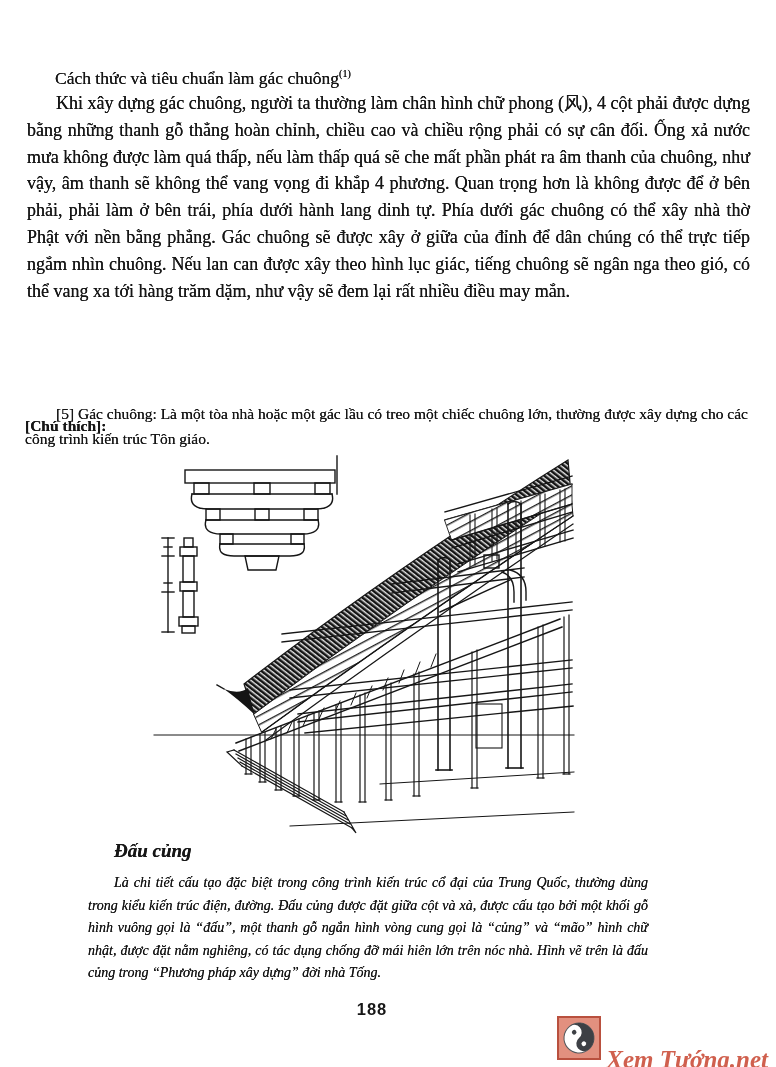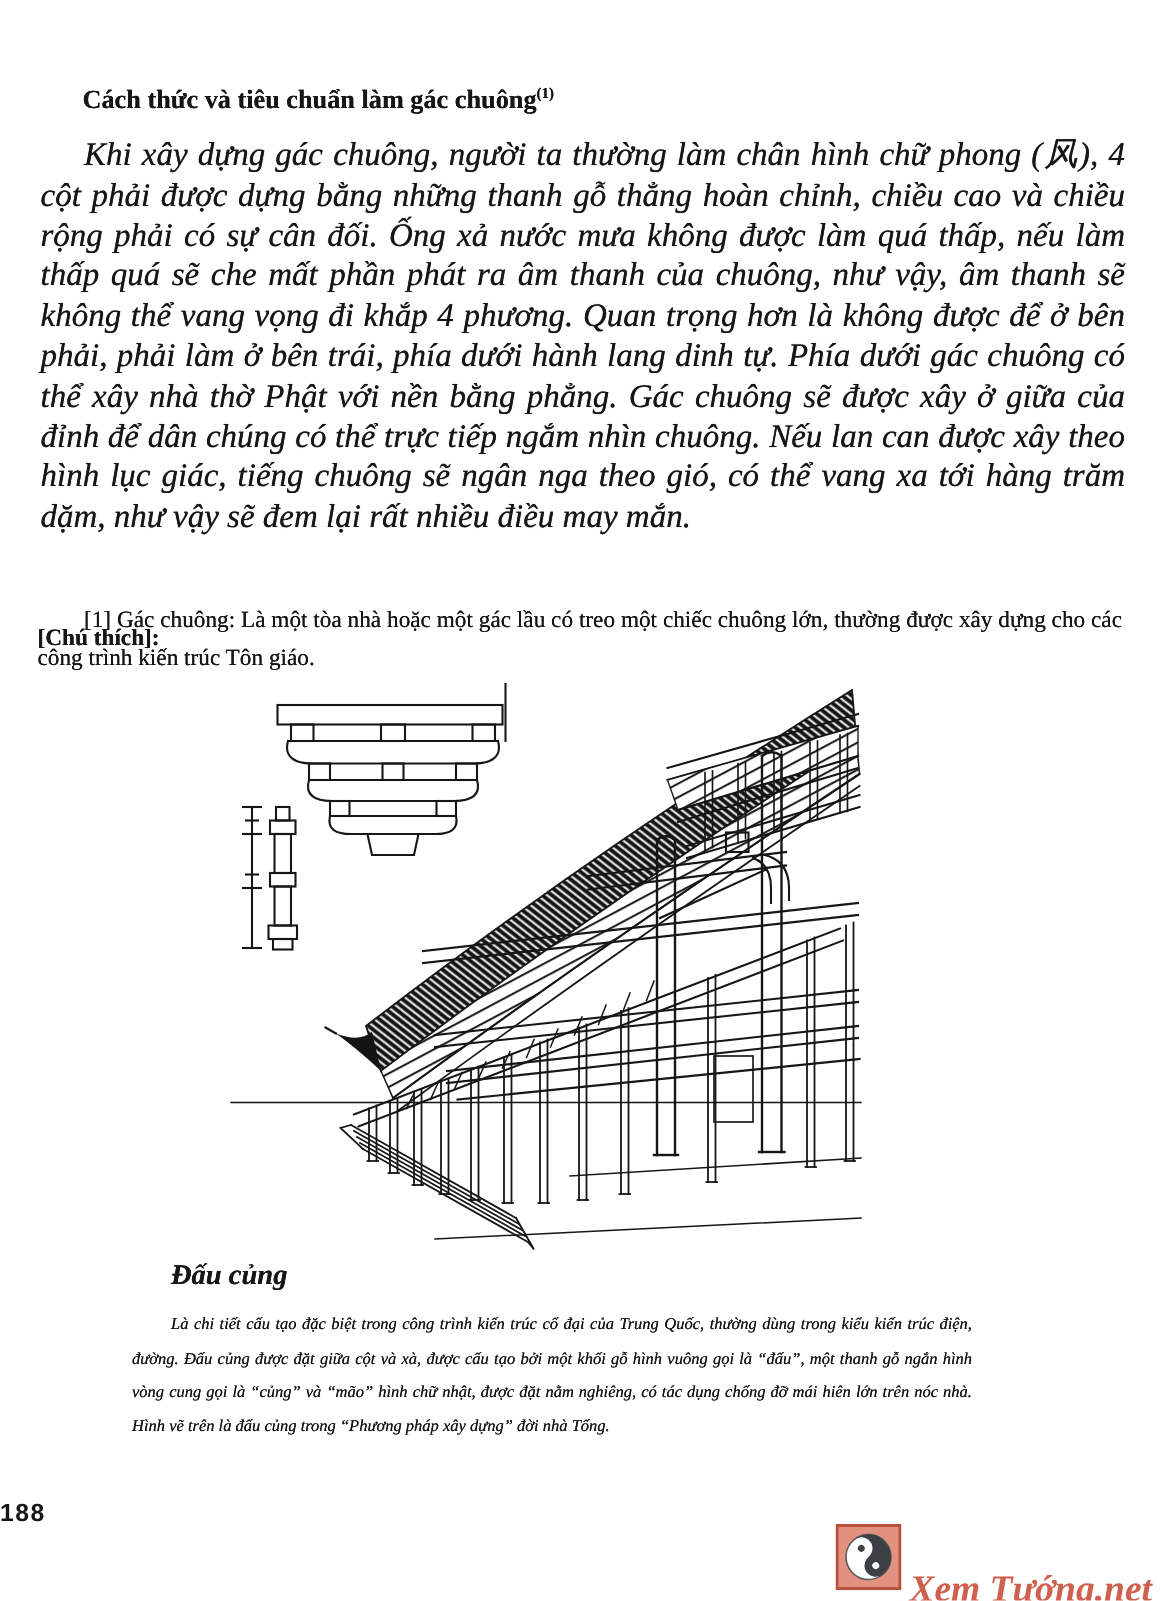--- a/index.html
+++ b/index.html
@@ -2,30 +2,29 @@
 <html><head>
 <meta charset="utf-8">
 <style>
   html,body{margin:0;padding:0;}
   body{
     width:776px;height:1067px;position:relative;background:#ffffff;
     font-family:"Liberation Serif","DejaVu Serif",serif;color:#161616;
     overflow:hidden;
   }
   .title{
-    position:absolute;left:55px;top:56px;right:27px;
-    font-size:17.5px;font-weight:bold;margin:0;
+    position:absolute;left:55px;top:68px;right:27px;
+    font-size:17.5px;font-weight:normal;margin:0;
     text-shadow:0 0 .4px #161616;
   }
   .title sup{font-size:10px;}
   .body-par{
     position:absolute;left:27px;right:26px;top:90px;margin:0;
-    font-size:22px;line-height:26.8px;text-align:justify;text-indent:29px;
+    font-size:18px;line-height:26.8px;text-align:justify;text-indent:29px;
     text-shadow:0 0 .45px #161616;
-    font-style:italic;
   }
   .notes-heading{
     position:absolute;left:25px;top:377px;
     font-size:15.5px;font-weight:bold;
     text-shadow:0 0 .4px #161616;
     margin-top:40px;
   }
   .note-par{
     position:absolute;left:25px;right:28px;top:401px;margin:0;
     font-size:15.5px;line-height:25px;text-align:justify;text-indent:31px;
@@ -35,26 +34,26 @@
     position:absolute;left:140px;top:452px;width:440px;height:392px;
   }
   .caption{
     position:absolute;left:88px;top:840px;width:560px;
   }
   .caption-title{
     font-size:19px;font-weight:bold;font-style:italic;margin:0 0 10px 26px;
     text-shadow:0 0 .4px #161616;
   }
   .caption-body{
-    margin:0;font-size:11px;font-style:italic;line-height:22.6px;
+    margin:0;font-size:14px;font-style:italic;line-height:22.6px;
     text-align:justify;text-indent:26px;
     text-shadow:0 0 .3px #161616;
   }
   .pagenum{
-    position:absolute;left:0;top:1000px;width:744px;
+    position:absolute;left:0;top:1000px;width:744px;text-align:center;
     font-size:16.5px;font-weight:bold;letter-spacing:1px;
     font-family:"Liberation Sans","DejaVu Sans",sans-serif;
   }
   .watermark{
     position:absolute;right:8px;top:1015px;height:46px;
     display:flex;align-items:center;gap:5px;
   }
   .wm-icon{width:44px;height:44px;display:block;}
   .wm-text{
     font-size:25px;font-style:italic;font-weight:bold;
@@ -63,21 +62,21 @@
   }
 </style>
 </head>
 <body>
 
 <h1 class="title"><span>Cách thức và tiêu chuẩn làm gác chuông</span><sup>(1)</sup></h1>
 
 <p class="body-par">Khi xây dựng gác chuông, người ta thường làm chân hình chữ phong (风), 4 cột phải được dựng bằng những thanh gỗ thẳng hoàn chỉnh, chiều cao và chiều rộng phải có sự cân đối. Ống xả nước mưa không được làm quá thấp, nếu làm thấp quá sẽ che mất phần phát ra âm thanh của chuông, như vậy, âm thanh sẽ không thể vang vọng đi khắp 4 phương. Quan trọng hơn là không được để ở bên phải, phải làm ở bên trái, phía dưới hành lang dinh tự. Phía dưới gác chuông có thể xây nhà thờ Phật với nền bằng phẳng. Gác chuông sẽ được xây ở giữa của đỉnh để dân chúng có thể trực tiếp ngắm nhìn chuông. Nếu lan can được xây theo hình lục giác, tiếng chuông sẽ ngân nga theo gió, có thể vang xa tới hàng trăm dặm, như vậy sẽ đem lại rất nhiều điều may mắn.</p>
 
 <div class="notes-heading">[Chú thích]:</div>
-<p class="note-par">[1] Gác chuông: Là một tòa nhà hoặc một gác lầu có treo một chiếc chuông lớn, thường được xây dựng cho các công trình kiến trúc Tôn giáo.</p>
+<p class="note-par">[5] Gác chuông: Là một tòa nhà hoặc một gác lầu có treo một chiếc chuông lớn, thường được xây dựng cho các công trình kiến trúc Tôn giáo.</p>
 
 <div class="figure">
   <svg viewBox="0 0 440 392" width="440" height="392" xmlns="http://www.w3.org/2000/svg">
     <defs>
       <pattern id="hDark" width="5" height="4" patternUnits="userSpaceOnUse" patternTransform="rotate(38)">
         <rect width="5" height="4" fill="#ffffff"></rect>
         <rect y="0.4" width="5" height="2.7" fill="#141414"></rect>
       </pattern>
       <pattern id="hLight" width="8" height="8" patternUnits="userSpaceOnUse" patternTransform="rotate(62)">
         <rect width="8" height="8" fill="#ffffff"></rect>

